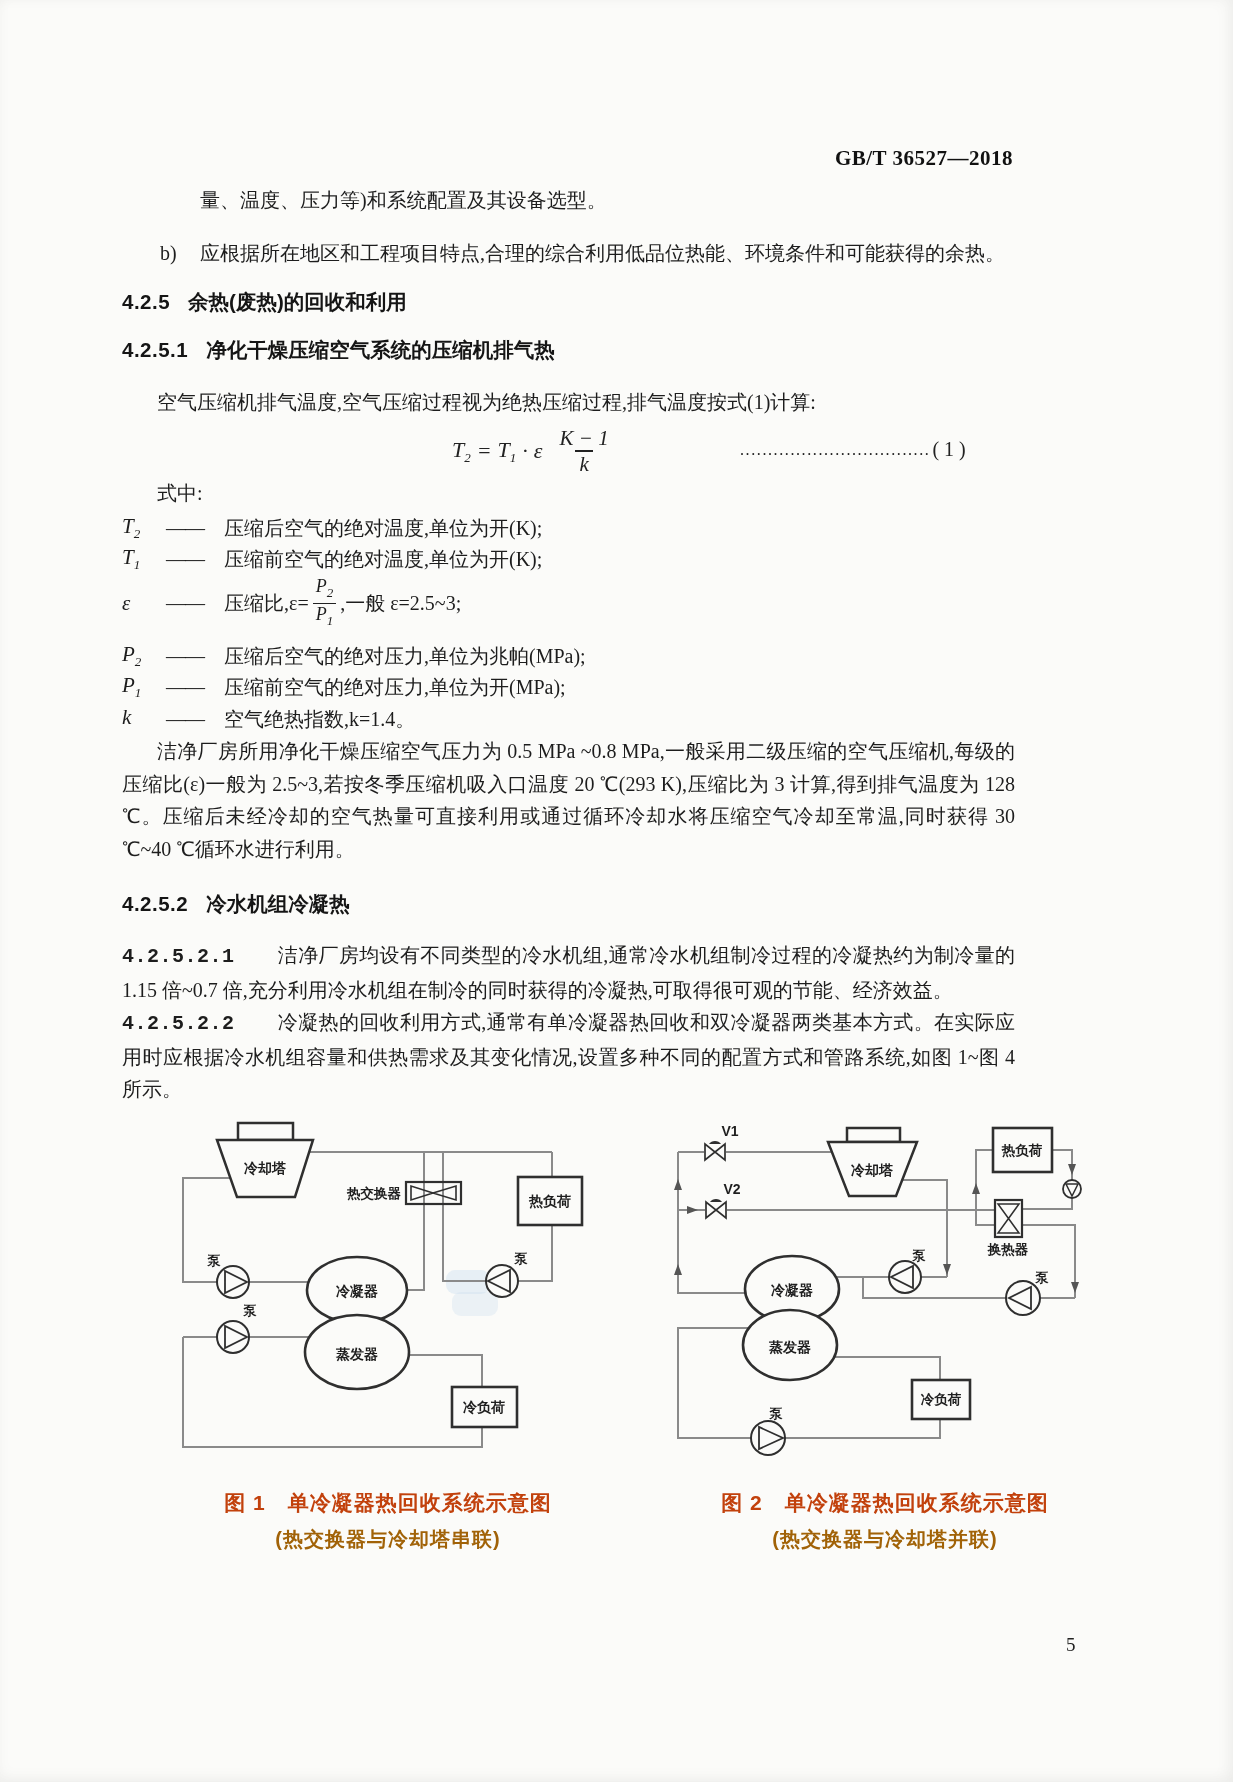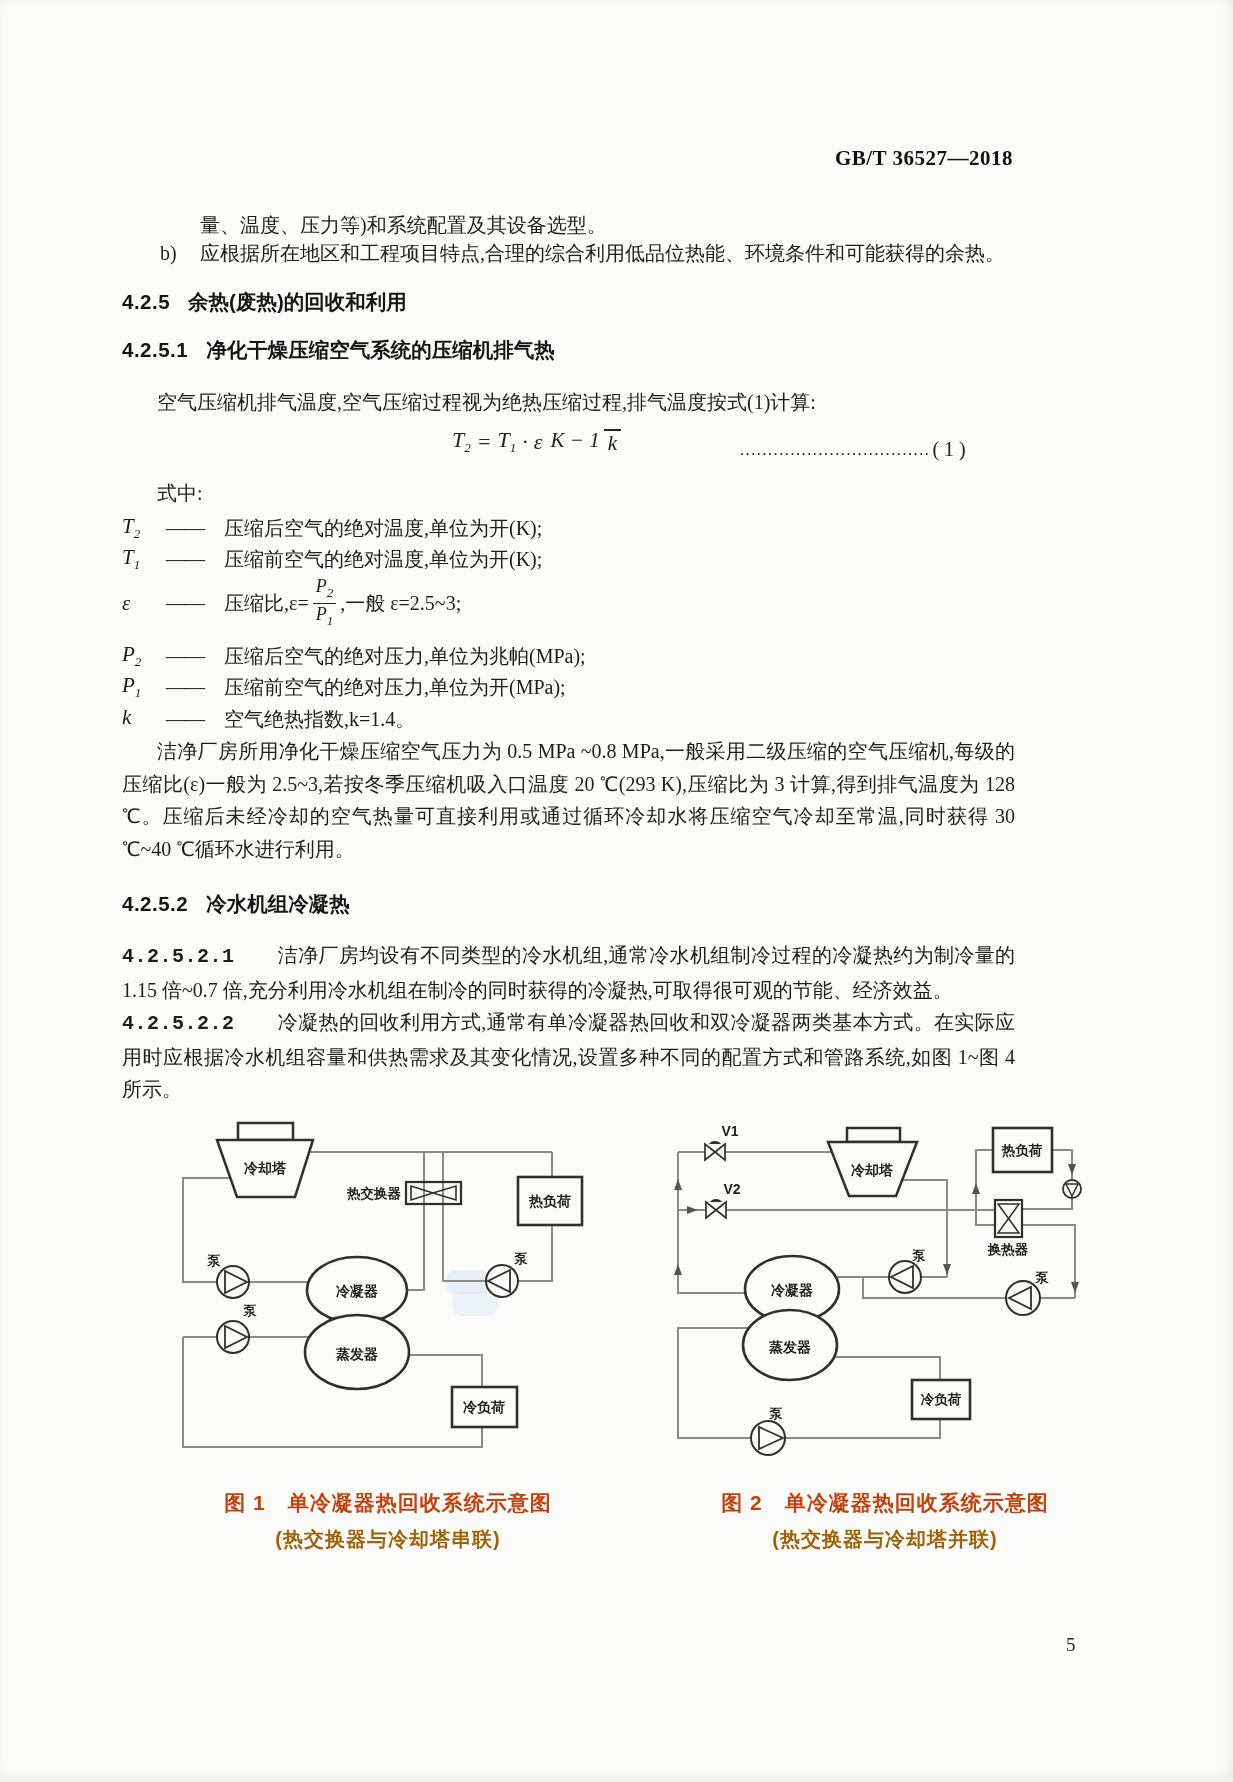--- a/index.html
+++ b/index.html
@@ -9,35 +9,35 @@
     background:#fbfbf9; overflow:hidden; color:#1d1d1d;
     font-family:"Liberation Serif", serif;
     box-shadow: inset -6px 0 14px rgba(0,0,0,0.035), inset 0 -6px 14px rgba(0,0,0,0.03);
   }
   .abs{position:absolute;}
   
   .hdr-code{left:833px; top:146px; width:180px; font-family:"Liberation Serif",serif;
     font-weight:bold; font-size:21px; letter-spacing:0.5px; text-align:right; color:#111;}
   
   .body-line{font-size:20px; line-height:32px; color:#1d1d1d;}
-  .cont-line{left:200px; top:209px;}
+  .cont-line{left:200px; top:184px;}
   .item-b-label{left:160px; top:237px;}
   .item-b-text{left:200px; top:237px; width:812px;}
   .heading{font-family:"Liberation Sans",sans-serif; font-weight:bold; font-size:20.5px; color:#151515;}
   .h425{left:122px; top:288px;}
   .h4251{left:122px; top:336px;}
   .h4252{left:122px; top:890px;}
   .heading .num{margin-right:18px; letter-spacing:0.5px;}
   .p-formula-intro{left:157px; top:386px; width:860px;}
   
   .formula{left:452px; top:427px; display:flex; align-items:center;
     font-family:"Liberation Serif",serif; font-style:italic; font-size:22px; color:#222;}
   .formula .gap{margin:0 6px;}
   .fsub{font-size:13px; vertical-align:-5px; font-style:italic;}
-  .frac{display:inline-flex; flex-direction:row; margin-left:4px; font-size:21px;}
+  .frac{display:inline-flex; flex-direction:column; align-items:center; margin-left:13px; font-size:21px;}
   .frac .num{padding:0 4px 1px 4px; line-height:22px;}
   .frac .den{padding:1px 4px 0 4px; line-height:22px; border-top:2px solid #222;}
   .eq-dots{left:740px; top:438px; width:280px; white-space:nowrap; overflow:hidden;
     font-size:16px; letter-spacing:1.6px; color:#222; display:flex; align-items:center;}
   .eq-no{font-size:20px; letter-spacing:0; margin-left:2px; font-family:"Liberation Serif",serif;}
   .where{left:157px; top:480px; font-size:20px;}
   
   .defrow{left:122px; display:flex; align-items:center; font-size:20px; color:#1d1d1d;}
   .defrow .term{width:44px; font-family:"Liberation Serif",serif; font-style:italic; font-size:21px;}
   .defrow .dash{width:52px; letter-spacing:-1px; white-space:nowrap;}

